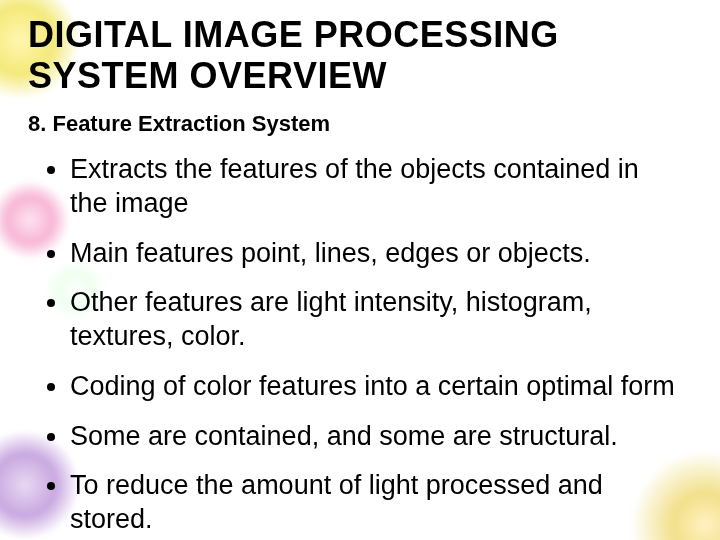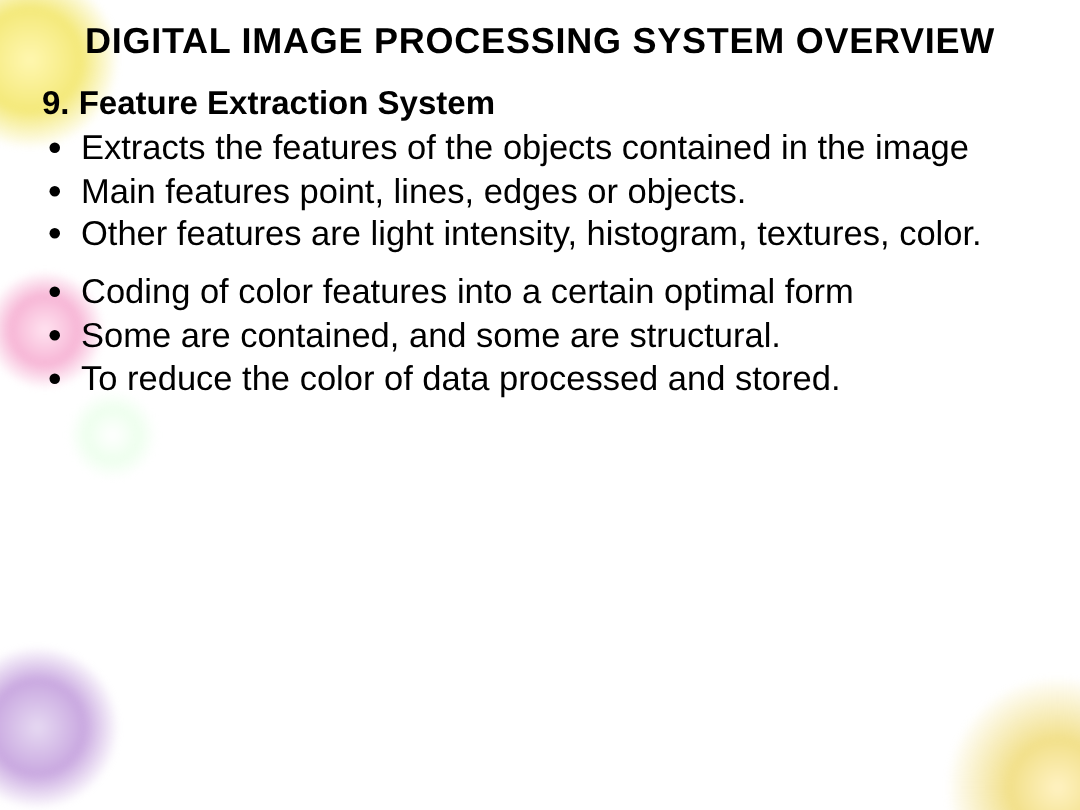--- a/index.html
+++ b/index.html
@@ -5,44 +5,44 @@
 html,body{margin:0;padding:0}
 body{width:720px;height:540px;background:#fff;font-family:Verdana,Geneva,sans-serif;color:#000;position:relative;overflow:hidden}
 .bg{position:absolute;inset:0;z-index:0}
 .blob{position:absolute;border-radius:50%;filter:blur(2px)}
 .b1{width:120px;height:120px;left:-40px;top:-20px;background:radial-gradient(circle,#fff7b0 0%,#f4e97a 40%,rgba(244,233,122,0) 70%)}
 .b2{width:80px;height:80px;left:-10px;top:180px;background:radial-gradient(circle,#ffe3f0 0%,#f7b6d6 40%,rgba(247,182,214,0) 70%)}
 .b3{width:60px;height:60px;left:45px;top:260px;background:radial-gradient(circle,#fff 0%,#efe 40%,rgba(255,255,255,0) 70%)}
 .b4{width:110px;height:110px;left:-30px;top:430px;background:radial-gradient(circle,#e6d9f2 0%,#c9a8e0 40%,rgba(201,168,224,0) 70%)}
 .b5{width:150px;height:150px;right:-60px;bottom:-60px;background:radial-gradient(circle,#fff2c2 0%,#f2e08a 30%,rgba(242,224,138,0) 70%)}
 .slide{position:relative;z-index:1;padding:14px 28px 0 28px}
-h1{font-size:24px;font-weight:900;text-align:center;margin:0 0 14px 0;line-height:1.15;letter-spacing:.5px}
+h1{font-size:36px;font-weight:900;text-align:left;margin:0 0 14px 0;line-height:1.15;letter-spacing:.5px}
 .sect{font-size:22px;font-weight:900;margin:2px 0 2px 0;line-height:1.2}
 ul{margin:0 0 10px 0;padding-left:26px;list-style:disc}
-li{font-size:23px;line-height:1.25;margin:0}
+li{font-size:27px;line-height:1.25;margin:16px}
 </style>
 </head>
 <body>
 
 <div class="bg">
   <div class="blob b1"></div>
   <div class="blob b2"></div>
   <div class="blob b3"></div>
   <div class="blob b4"></div>
   <div class="blob b5"></div>
 </div>
 
 <div class="slide">
   <h1>DIGITAL IMAGE PROCESSING SYSTEM OVERVIEW</h1>
 
-  <div class="sect">9. Feature Extraction System</div>
+  <div class="sect">8. Feature Extraction System</div>
   <ul>
     <li>Extracts the features of the objects contained in the image</li>
     <li>Main features point, lines, edges or objects.</li>
     <li>Other features are light intensity, histogram, textures, color.</li>
   </ul>
 
   <ul>
     <li>Coding of color features into a certain optimal form</li>
     <li>Some are contained, and some are structural.</li>
-    <li>To reduce the color of data processed and stored.</li>
+    <li>To reduce the amount of light processed and stored.</li>
   </ul>
 </div>
 
 </body></html>

